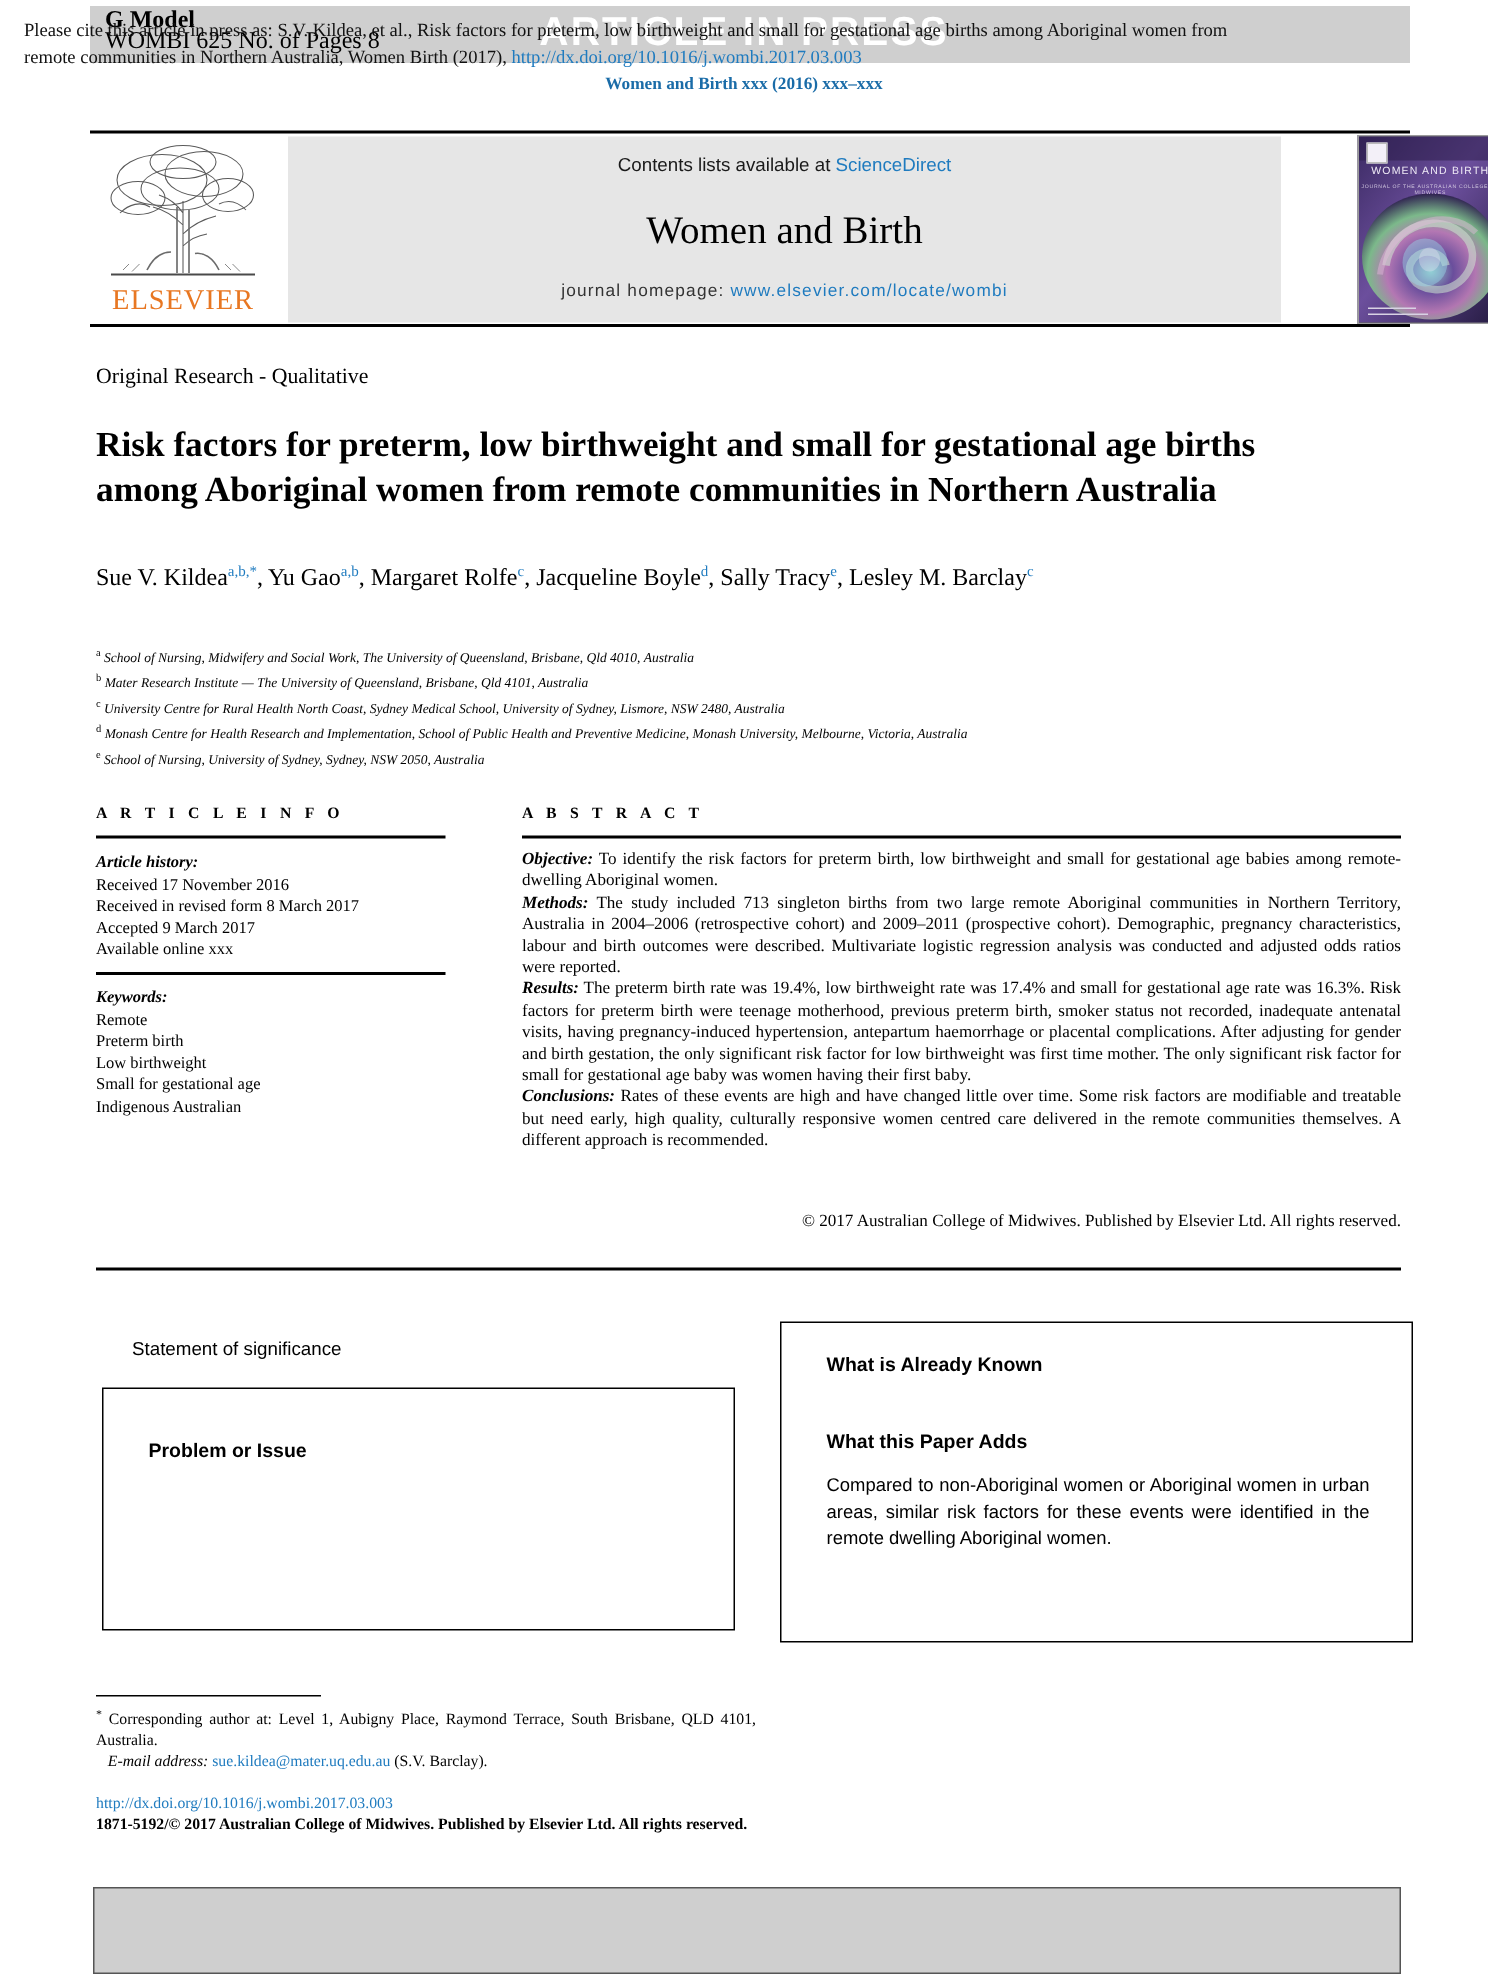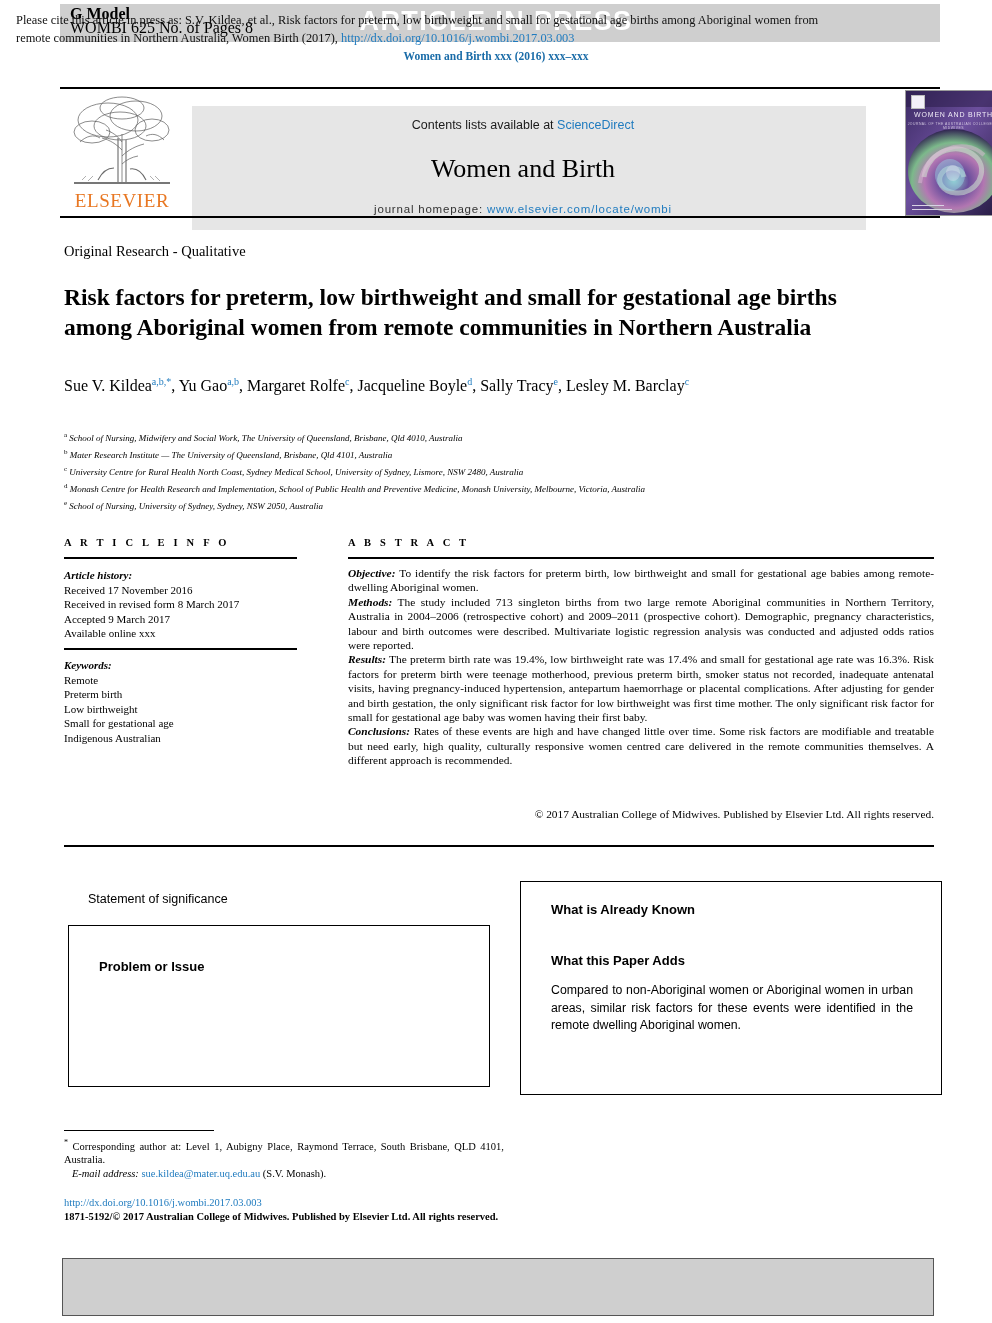--- a/index.html
+++ b/index.html
@@ -79,25 +79,24 @@
     left: 2px; bottom: 2px;
     width: 120px;
     text-align: center;
     font-family: "Liberation Serif", serif;
     font-size: 19px;
     letter-spacing: 0.6px;
     color: #e87722;
   }
   .sd-box {
     position: absolute;
-    left: 132px; top: 16px;
+    left: 132px; top: 1px;
     width: 662px; height: 124px;
     background: #e6e6e6;
     text-align: center;
-    padding-left: 12px;
   }
   .sd-contents {
     position: absolute;
     left: 0; top: 12px; width: 662px;
     font-family: "Liberation Sans", sans-serif;
     font-size: 12.5px;
     color: #1a1a1a;
   }
   .sd-contents .sd-link { color: #1f7bbf; }
   .sd-title {
@@ -520,21 +519,21 @@
     <div class="sig-p">Compared to non-Aboriginal women or Aboriginal women in urban areas, similar risk factors for these events were identified in the remote dwelling Aboriginal women.</div>
   </div>
 </div>
 
 <div class="foot-rule"></div>
 <div class="footnote">
   <span class="star">*</span>
   <span>Corresponding author at: Level 1, Aubigny Place, Raymond Terrace, South Brisbane, QLD 4101, Australia.</span><br>
   &nbsp;&nbsp;&nbsp;<span class="email-lbl">E-mail address:</span>
   <span class="email">sue.kildea@mater.uq.edu.au</span>
-  <span>(S.V. Monash).</span>
+  <span>(S.V. Barclay).</span>
 </div>
 <div class="doi-block">
   <div class="doi">http://dx.doi.org/10.1016/j.wombi.2017.03.003</div>
   <div class="issn">1871-5192/© 2017 Australian College of Midwives. Published by Elsevier Ltd. All rights reserved.</div>
 </div>
 
 <div class="cite-box"></div>
 <div class="cite-text">
   <span>Please cite this article in press as: S.V. Kildea, et al., Risk factors for preterm, low birthweight and small for gestational age births among Aboriginal women from remote communities in Northern Australia, Women Birth (2017), </span><span class="doi">http://dx.doi.org/10.1016/j.wombi.2017.03.003</span>
 </div>

